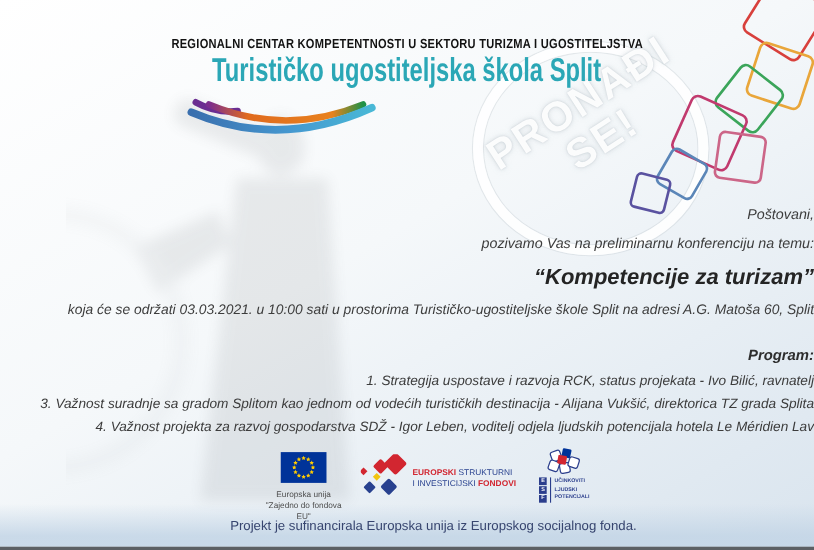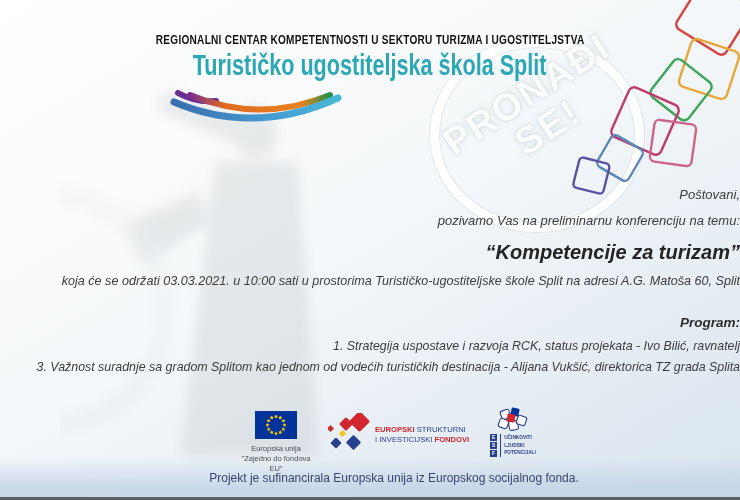--- a/index.html
+++ b/index.html
@@ -128,20 +128,21 @@
   </svg>
 
   <div class="content">
     <p class="salutation">Poštovani,</p>
     <p class="intro">pozivamo Vas na preliminarnu konferenciju na temu:</p>
     <p class="topic">“Kompetencije za turizam”</p>
     <p class="details">koja će se održati 03.03.2021. u 10:00 sati u prostorima Turističko-ugostiteljske škole Split na adresi A.G. Matoša 60, Split</p>
     <p class="program-label">Program:</p>
     <p class="pitem">1. Strategija uspostave i razvoja RCK, status projekata - Ivo Bilić, ravnatelj</p>
     <p class="pitem">3. Važnost suradnje sa gradom Splitom kao jednom od vodećih turističkih destinacija - Alijana Vukšić, direktorica TZ grada Splita</p>
+    <p class="pitem">4. Važnost projekta za razvoj gospodarstva SDŽ - Igor Leben, voditelj odjela ljudskih potencijala hotela Le Méridien Lav</p>
   </div>
 
   <div class="eu-logo">
     <svg width="42" height="28" viewBox="0 0 42 28">
       <defs>
         <path id="st" d="M0,-2.1 L0.62,-0.86 L2,-0.65 L1,0.33 L1.23,1.7 L0,1.05 L-1.23,1.7 L-1,0.33 L-2,-0.65 L-0.62,-0.86 Z" fill="#FFCC00"></path>
       </defs>
       <rect width="42" height="28" fill="#003399"></rect>
       <use href="#st" transform="translate(29.5 14)"></use>
       <use href="#st" transform="translate(28.36 18.25)"></use>

